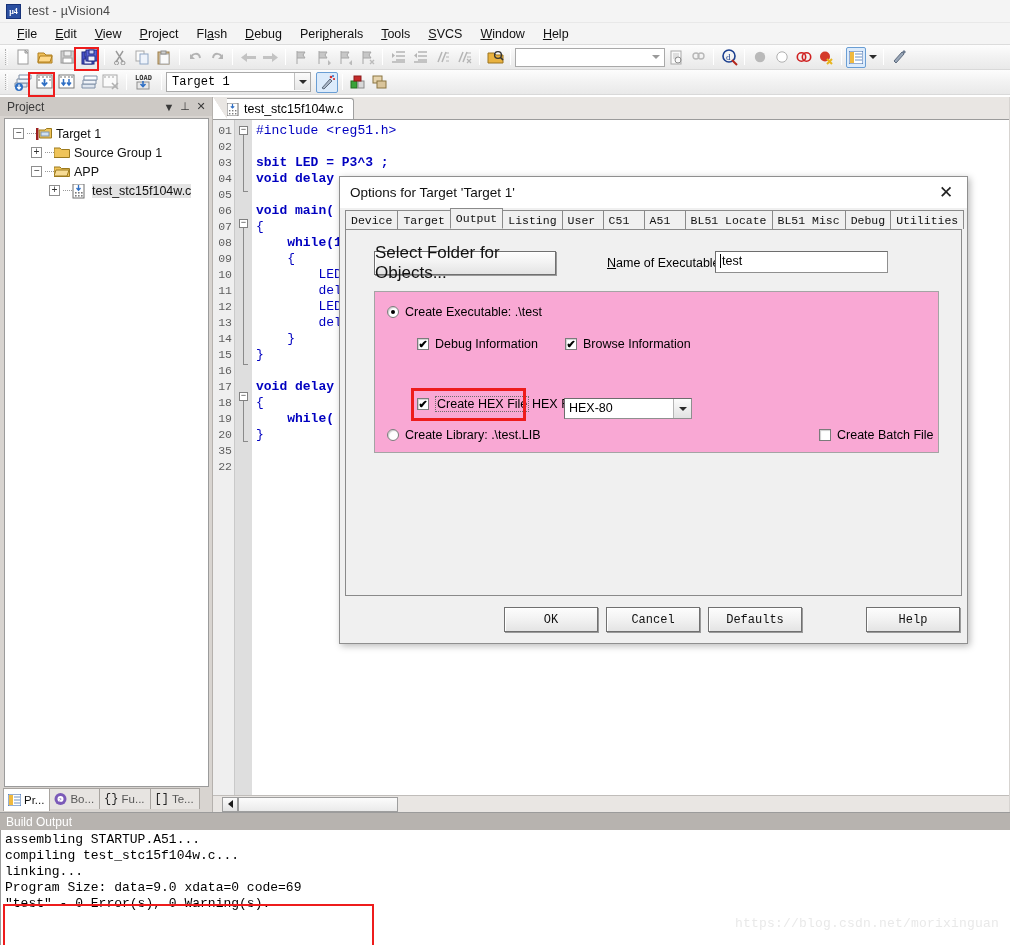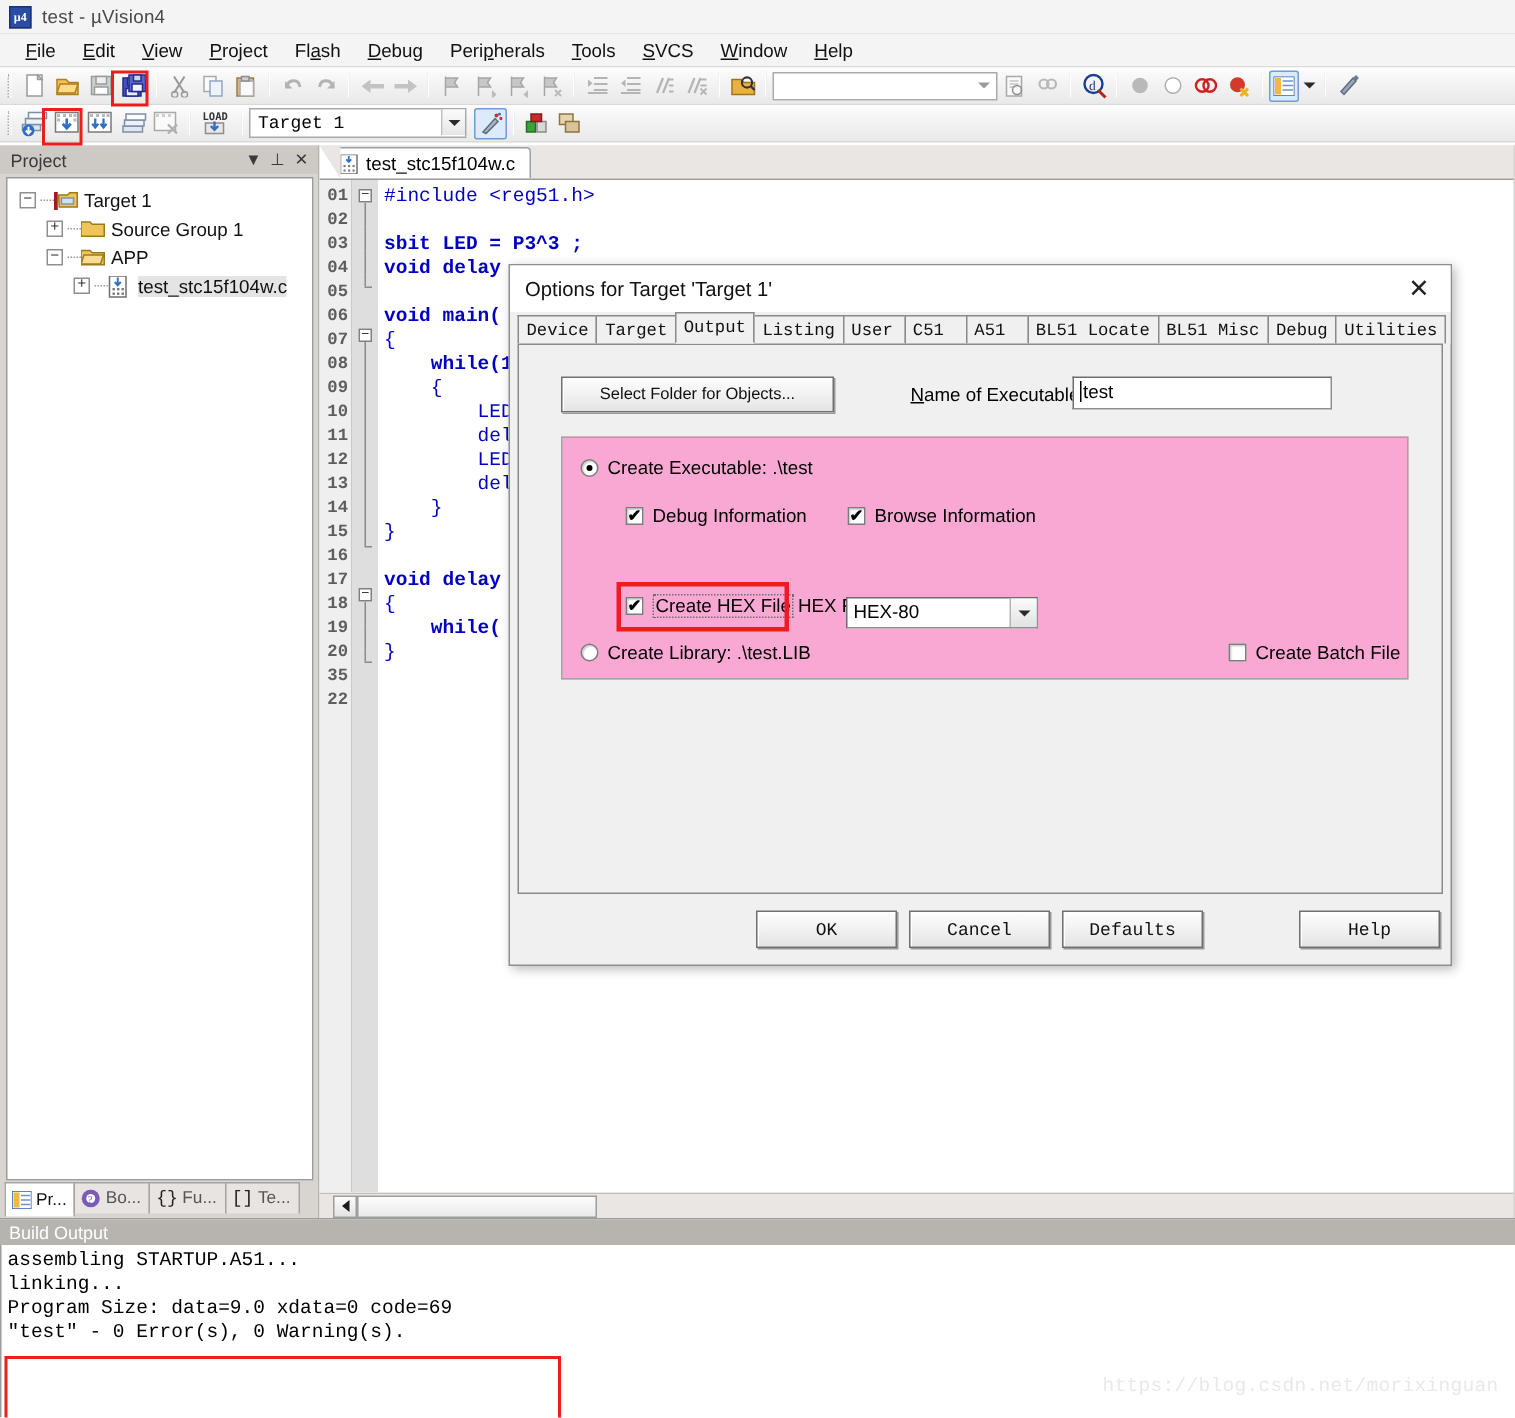--- a/index.html
+++ b/index.html
@@ -212,21 +212,21 @@
   #ed-body { flex: 1; background: #fff; display: flex; overflow: hidden; position: relative; border-top: 1px solid #9b9b9b; }
   #gutter {
     width: 22px; background: #efefef; color: #5e5e5e;
     font-family: "Liberation Mono", monospace; font-size: 11.5px;
     text-align: right; padding: 3px 2px 0 0; flex: none;
     border-right: 1px solid #c9c9c9;
   }
   #foldcol { width: 17px; background: #dedede; flex: none; padding-top: 3px; position: relative; }
   #codecol { flex: 1; padding: 3px 0 0 4px; font-family: "Liberation Mono", monospace; font-size: 13px; }
   .cl { height: 16px; line-height: 16px; white-space: pre; }
-  .glut { height: 16px; line-height: 16px; font-weight: bold; }
+  .glut { height: 16px; line-height: 16px; }
   .k { color: #0000c0; font-weight: bold; }
   .pre { color: #0000c0; }
   .brc { color: #0000c0; }
   .fbox {
     width: 9px; height: 9px; border: 1px solid #808080; background: #fff;
     font-size: 9px; line-height: 7px; text-align: center; color: #333;
     font-family: "Liberation Mono", monospace;
     margin: 3px auto 0; position: relative;
   }
   .fstem { width: 1px; height: 16px; background: #8a8a8a; margin: 0 auto; }
@@ -312,21 +312,21 @@
   #dlg-page {
     position: absolute; left: 5px; right: 5px; top: 52px; bottom: 47px;
     border: 1px solid #8a8a8a;
     background: #f0f0f0;
   }
   .btn-std {
     border: 1px solid #707070;
     background: linear-gradient(to bottom,#fdfdfd 0%,#f3f3f3 45%,#e4e4e4 100%);
     box-shadow: inset 1px 1px 0 #fff, 1px 1px 0 #9a9a9a;
     display: flex; align-items: center; justify-content: center;
-    font-size: 11px; color: #111;
+    font-size: 17px; color: #111;
   }
   #btn-folder {
     position: absolute; left: 28px; top: 21px; width: 182px; height: 24px;
   }
   #exec-label { position: absolute; left: 261px; top: 26px; font-size: 12.5px; }
   #exec-input {
     position: absolute; left: 369px; top: 21px; width: 173px; height: 22px;
     border: 1px solid #8f8f8f; background: #fff;
     font-size: 12.5px; padding: 2px 0 0 4px;
     border-top-color: #6d6d6d; border-left-color: #6d6d6d;
@@ -938,20 +938,21 @@
   </div>
 </div>
 <div id="right-edge"></div>
 
 <div id="build-panel">
   <div id="build-header">
     <span>Build Output</span>
   </div>
   <div id="build-body">
     <div class="bl">assembling STARTUP.A51...</div>
+    <div class="bl">compiling test_stc15f104w.c...</div>
     <div class="bl">linking...</div>
     <div class="bl">Program Size: data=9.0 xdata=0 code=69</div>
     <div class="bl">"test" - 0 Error(s), 0 Warning(s).</div>
     <div id="build-hl"></div>
     <div id="watermark">https://blog.csdn.net/morixinguan</div>
   </div>
 </div>
 
 <div id="dialog">
   <div id="dlg-title">

